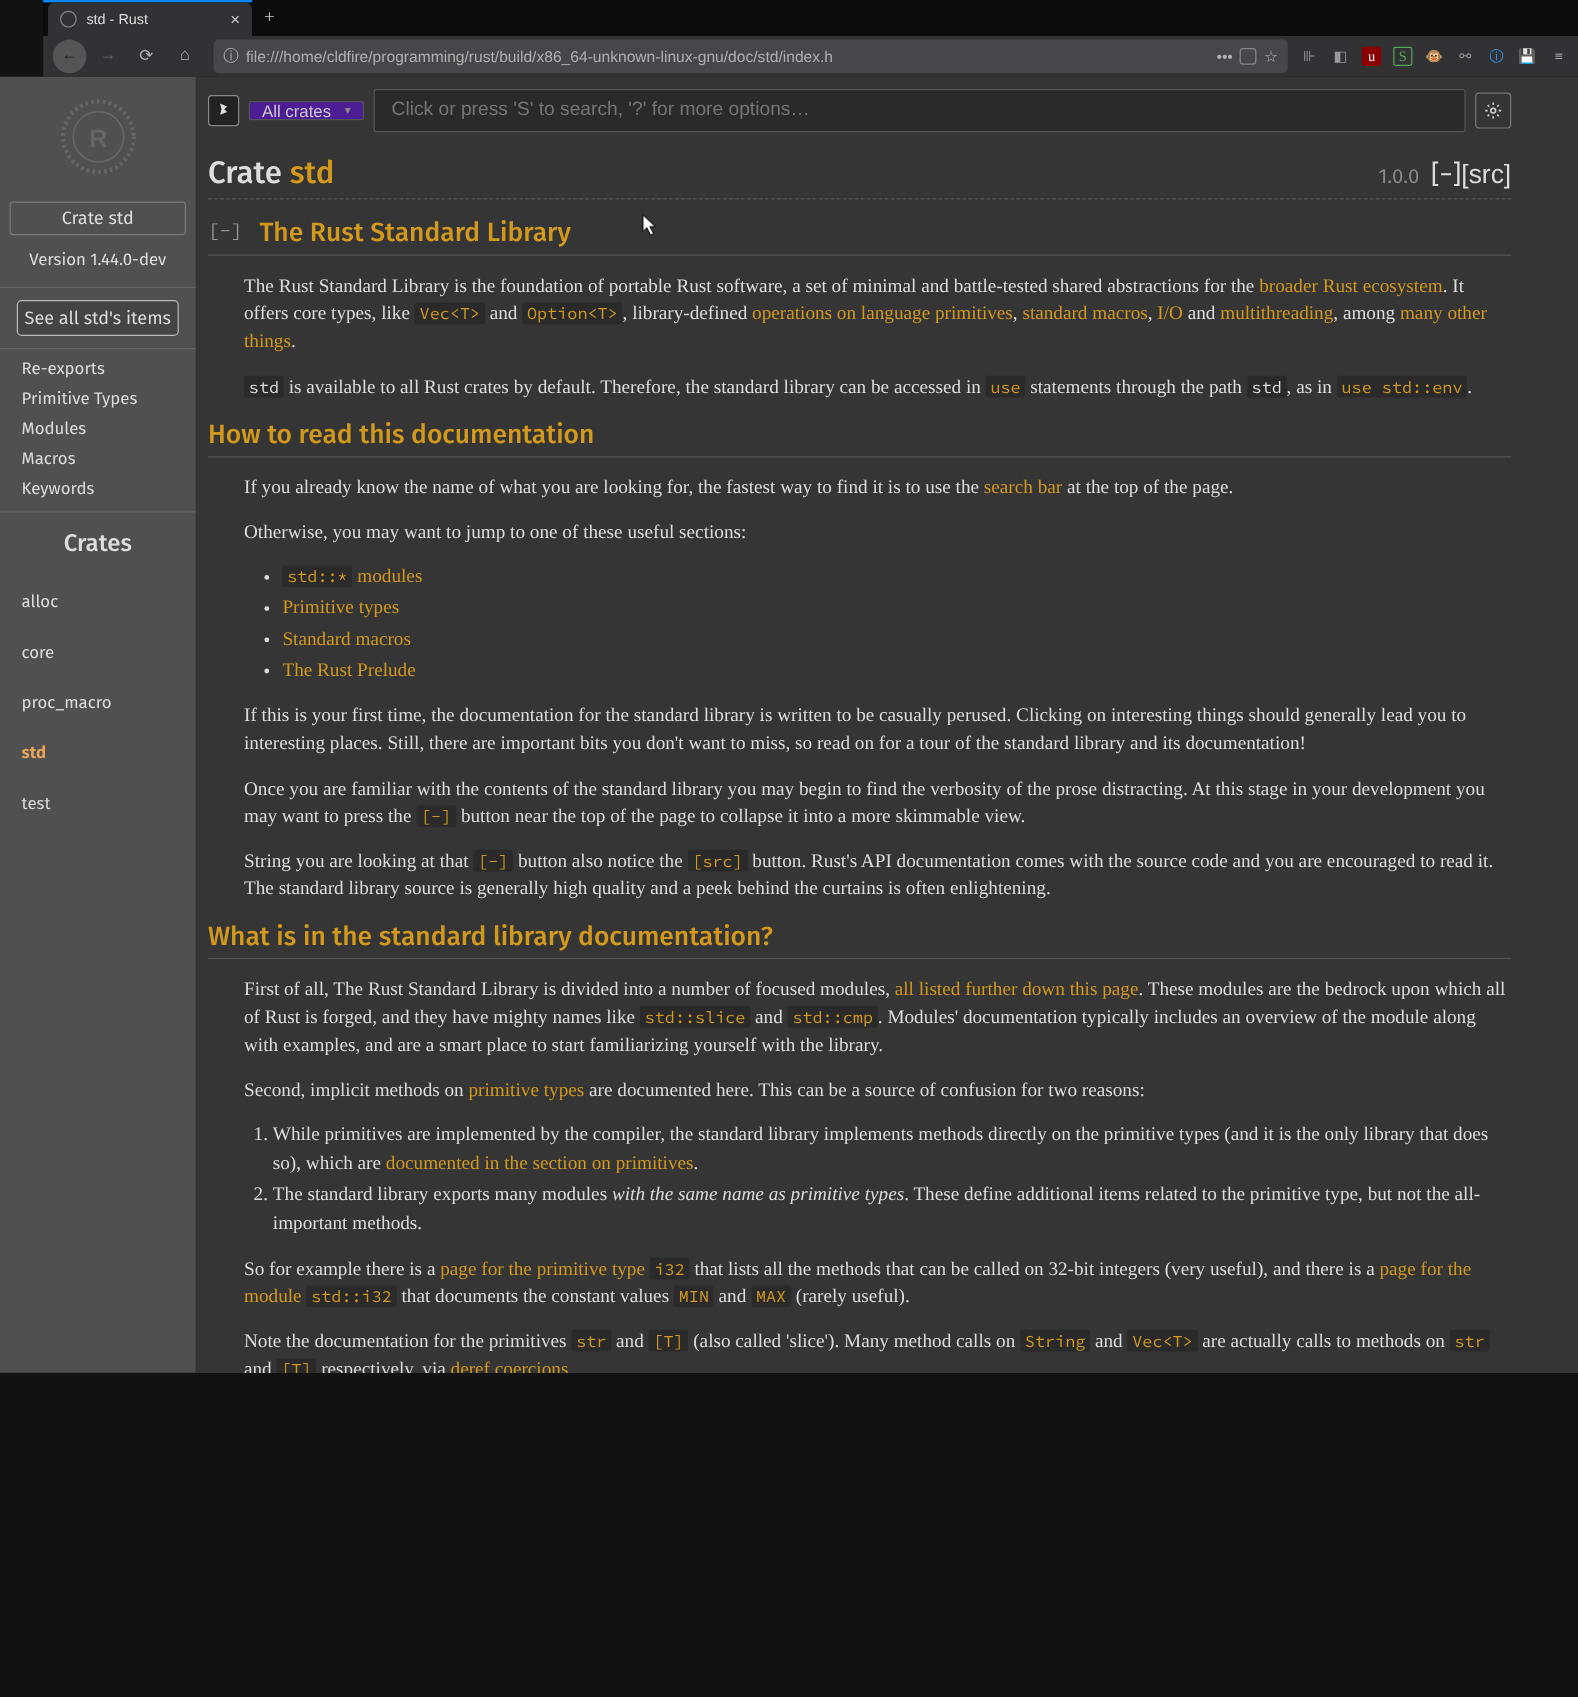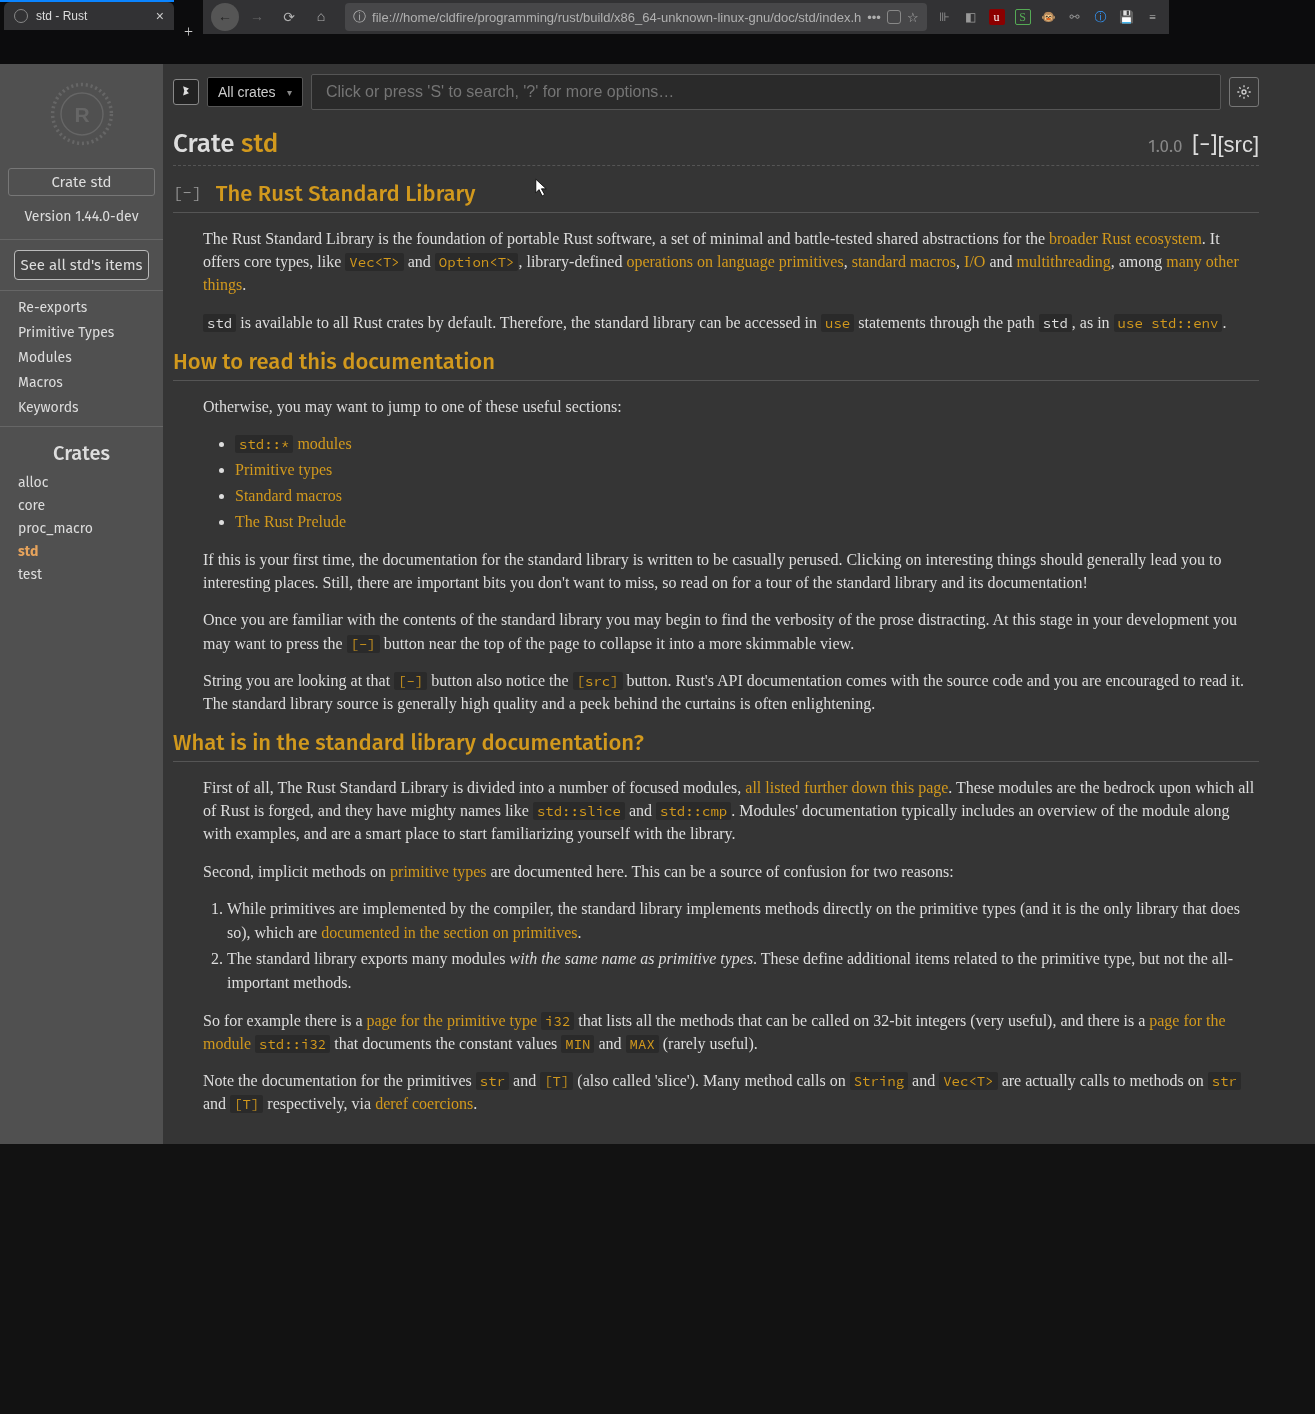--- a/index.html
+++ b/index.html
@@ -7,20 +7,22 @@
     background: #121212;
     font-family: "Source Serif Pro", Georgia, serif;
     color: #ddd;
     font-size: 16px;
     overflow: hidden;
   }
   .browser-chrome {
     background: #0c0c0d;
     height: 64px;
     display: flex;
+    flex-direction: column;
+    margin-left: 36px;
   }
   .tab-row {
     height: 30px;
     display: flex;
     align-items: stretch;
     padding-left: 4px;
     border-top: 2px solid #0a84ff;
     max-width: 180px;
   }
   .tab {
@@ -131,41 +133,41 @@
     color: #ddd;
   }
   .crates-header {
     text-align: center;
     font-size: 20px;
     font-weight: 500;
     padding: 14px 0 6px;
     border-top: 1px solid #666;
     margin-top: 6px;
   }
-  .crate-item { padding: 3px 18px; font-size: 14px; }
+  .crate-item { padding: 3px 18px; font-size: 14px; margin-top: 19px; }
   .crate-item.active { color: #e6a35c; font-weight: bold; }
 
   .main {
     flex: 1;
     background: #353535;
     overflow-y: auto;
     padding: 10px 56px 0 10px;
   }
   .topbar {
     display:flex; align-items:center; gap:8px;
     margin-bottom: 18px;
   }
   .theme-toggle {
     width: 26px; height: 26px; border:1px solid #888; border-radius:3px;
     display:flex; align-items:center; justify-content:center;
     background:#222; color:#ddd; font-size:14px;
   }
   .crate-select {
-    width: 96px; height: 30px; border:1px solid #555;
-    background: #000000; color:#ccc;
+    width: 96px; height: 16px; border:1px solid #555;
+    background: #4c1d95; color:#ccc;
     display:flex; align-items:center; justify-content:space-between;
     padding: 0 10px; font-family: sans-serif; font-size:14px;
     border-radius: 2px;
   }
   .search-input {
     flex:1; height:36px;
     background:#2a2a2a; border:1px solid #555;
     color:#999; font-size:16px; padding: 0 14px;
     font-family: sans-serif;
     border-radius: 2px;
@@ -341,20 +343,23 @@
     <div class="content">
       <p>
         <span>The Rust Standard Library is the foundation of portable Rust software, a set of minimal and battle-tested shared abstractions for the </span><a class="link">broader Rust ecosystem</a><span>. It offers core types, like </span><code class="linkcode">Vec&lt;T&gt;</code><span> and </span><code class="linkcode">Option&lt;T&gt;</code><span>, library-defined </span><a class="link">operations on language primitives</a><span>, </span><a class="link">standard macros</a><span>, </span><a class="link">I/O</a><span> and </span><a class="link">multithreading</a><span>, among </span><a class="link">many other things</a><span>.</span>
       </p>
       <p>
         <code>std</code><span> is available to all Rust crates by default. Therefore, the standard library can be accessed in </span><code class="linkcode">use</code><span> statements through the path </span><code>std</code><span>, as in </span><code class="linkcode">use std::env</code><span>.</span>
       </p>
 
       <h2 class="section" style="margin-left:-30px; padding-left:0;">How to read this documentation</h2>
 
+      <p>
+        <span>If you already know the name of what you are looking for, the fastest way to find it is to use the </span><a class="link">search bar</a><span> at the top of the page.</span>
+      </p>
       <p>Otherwise, you may want to jump to one of these useful sections:</p>
       <ul>
         <li><code class="linkcode">std::*</code><a class="link"> modules</a></li>
         <li><a class="link">Primitive types</a></li>
         <li><a class="link">Standard macros</a></li>
         <li><a class="link">The Rust Prelude</a></li>
       </ul>
       <p>If this is your first time, the documentation for the standard library is written to be casually perused. Clicking on interesting things should generally lead you to interesting places. Still, there are important bits you don't want to miss, so read on for a tour of the standard library and its documentation!</p>
       <p>
         <span>Once you are familiar with the contents of the standard library you may begin to find the verbosity of the prose distracting. At this stage in your development you may want to press the </span><code class="linkcode">[-]</code><span> button near the top of the page to collapse it into a more skimmable view.</span>

